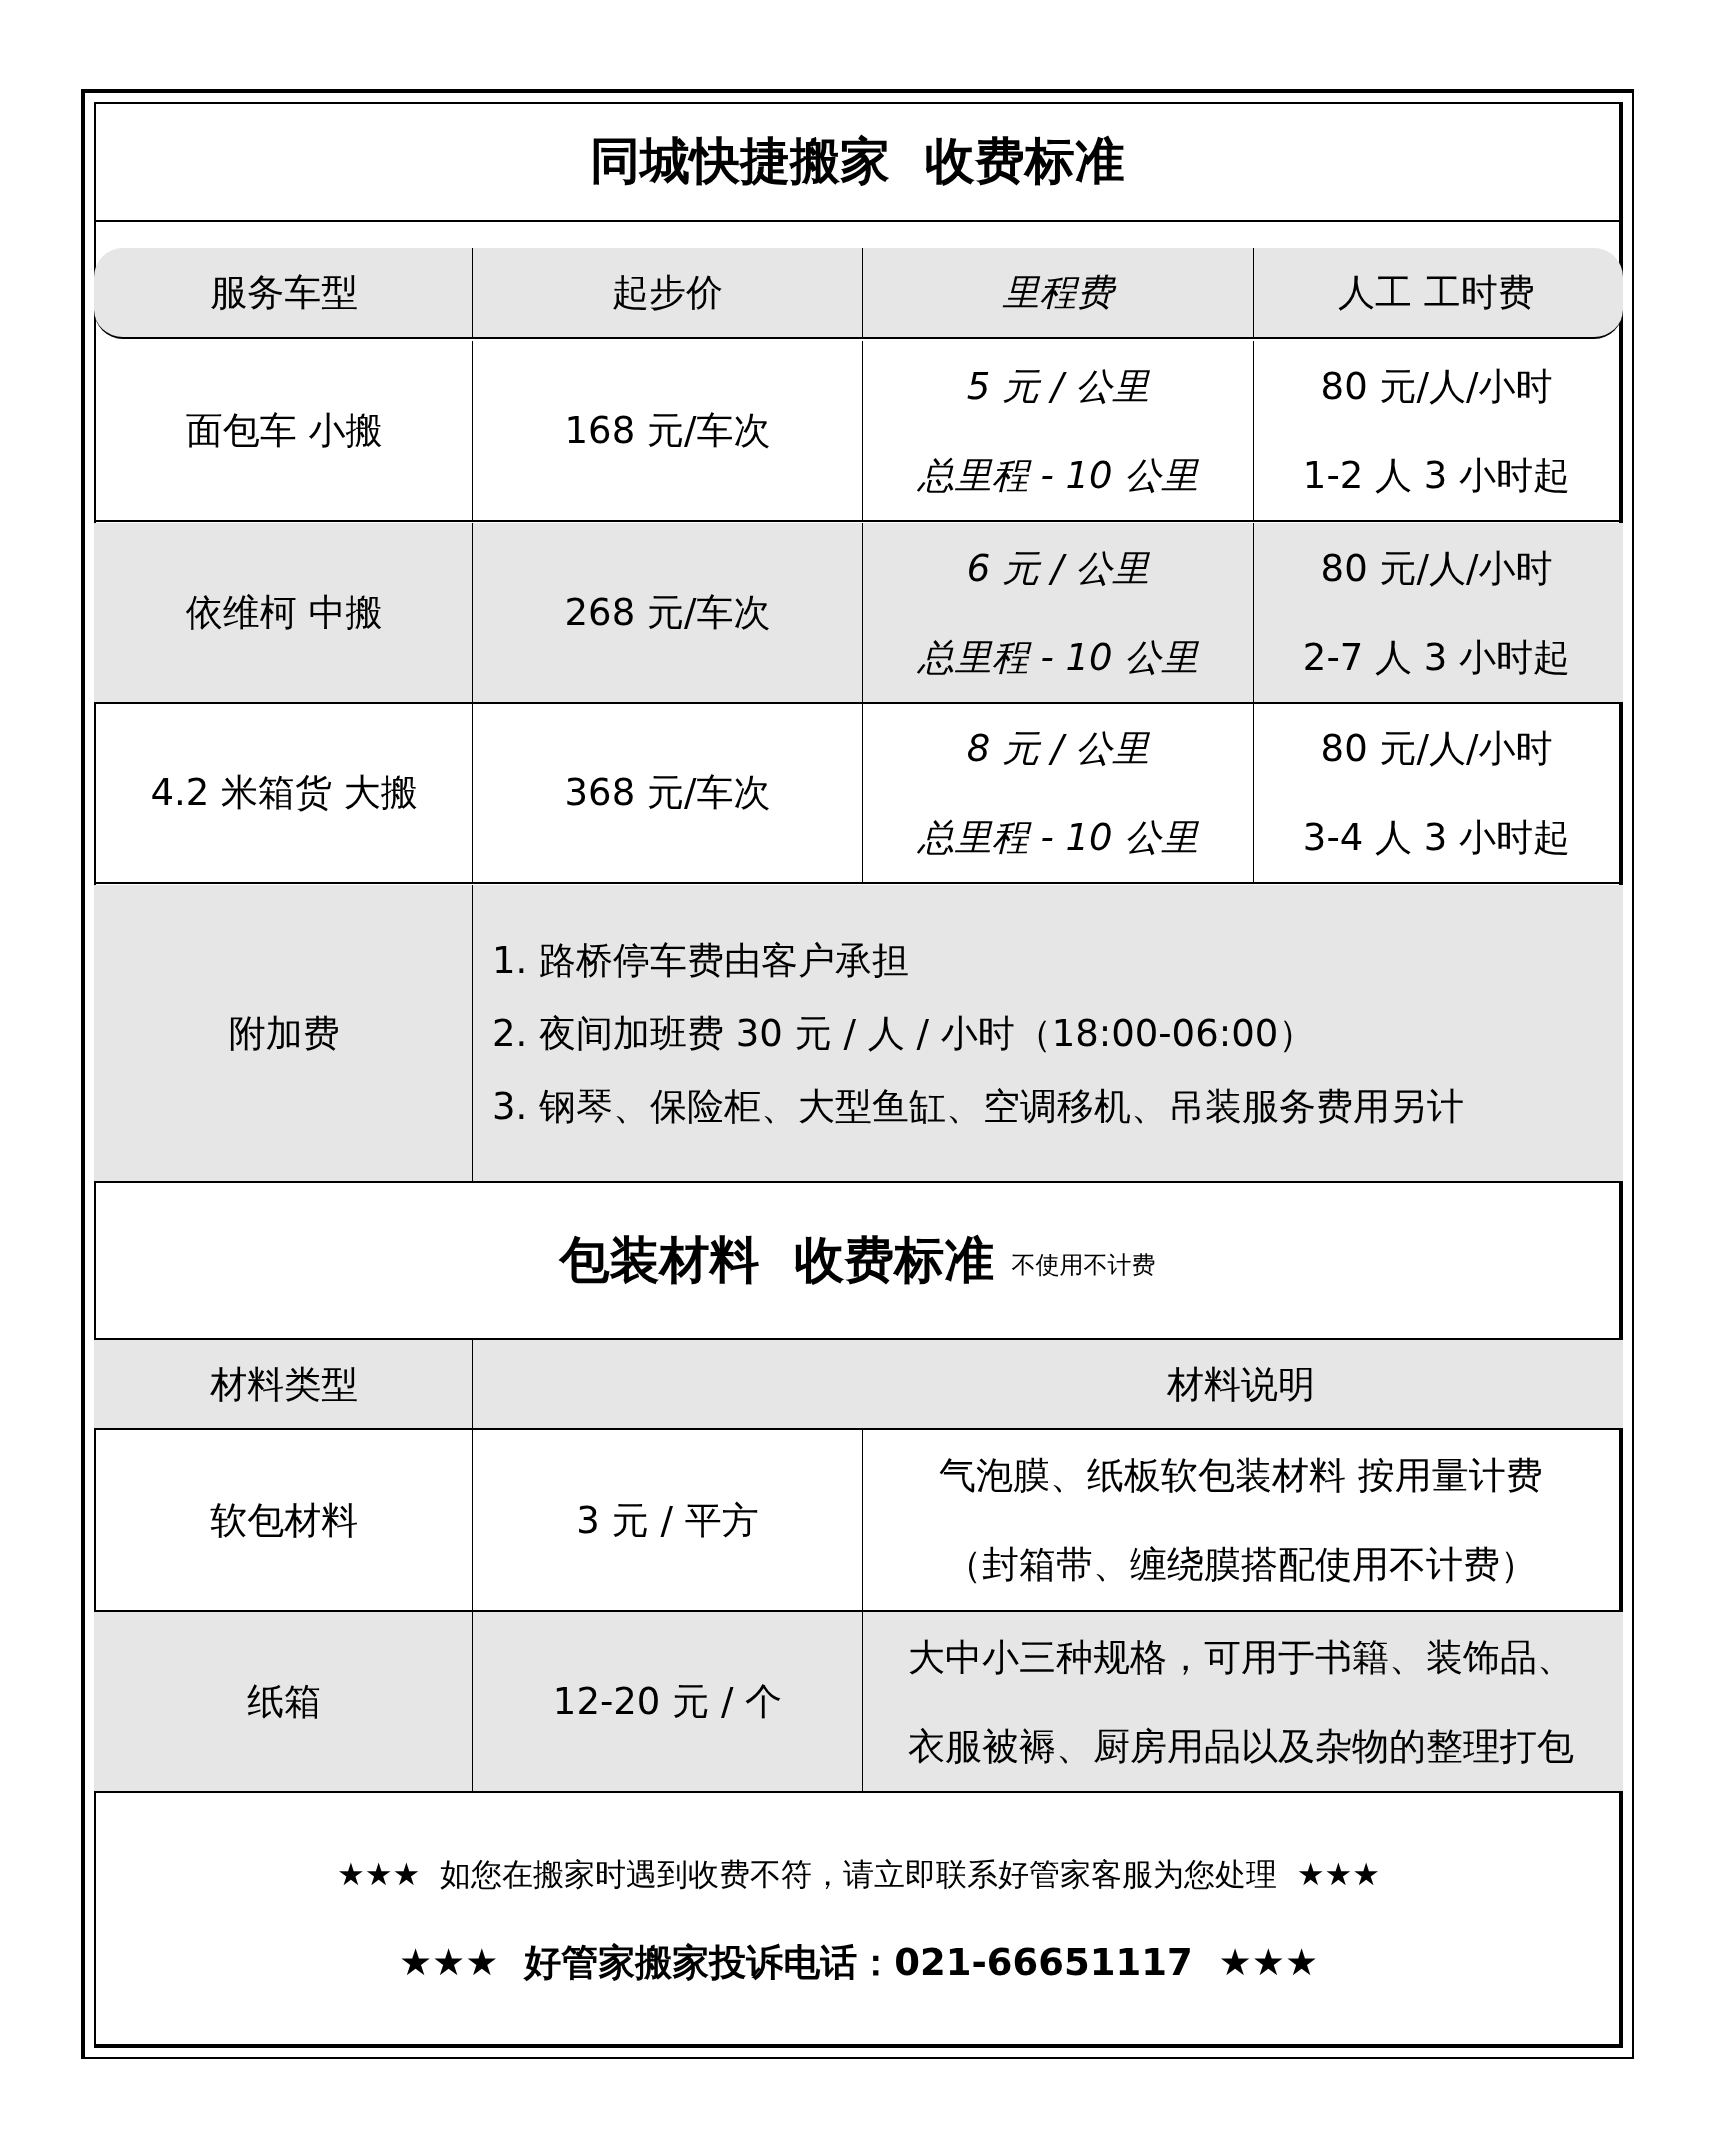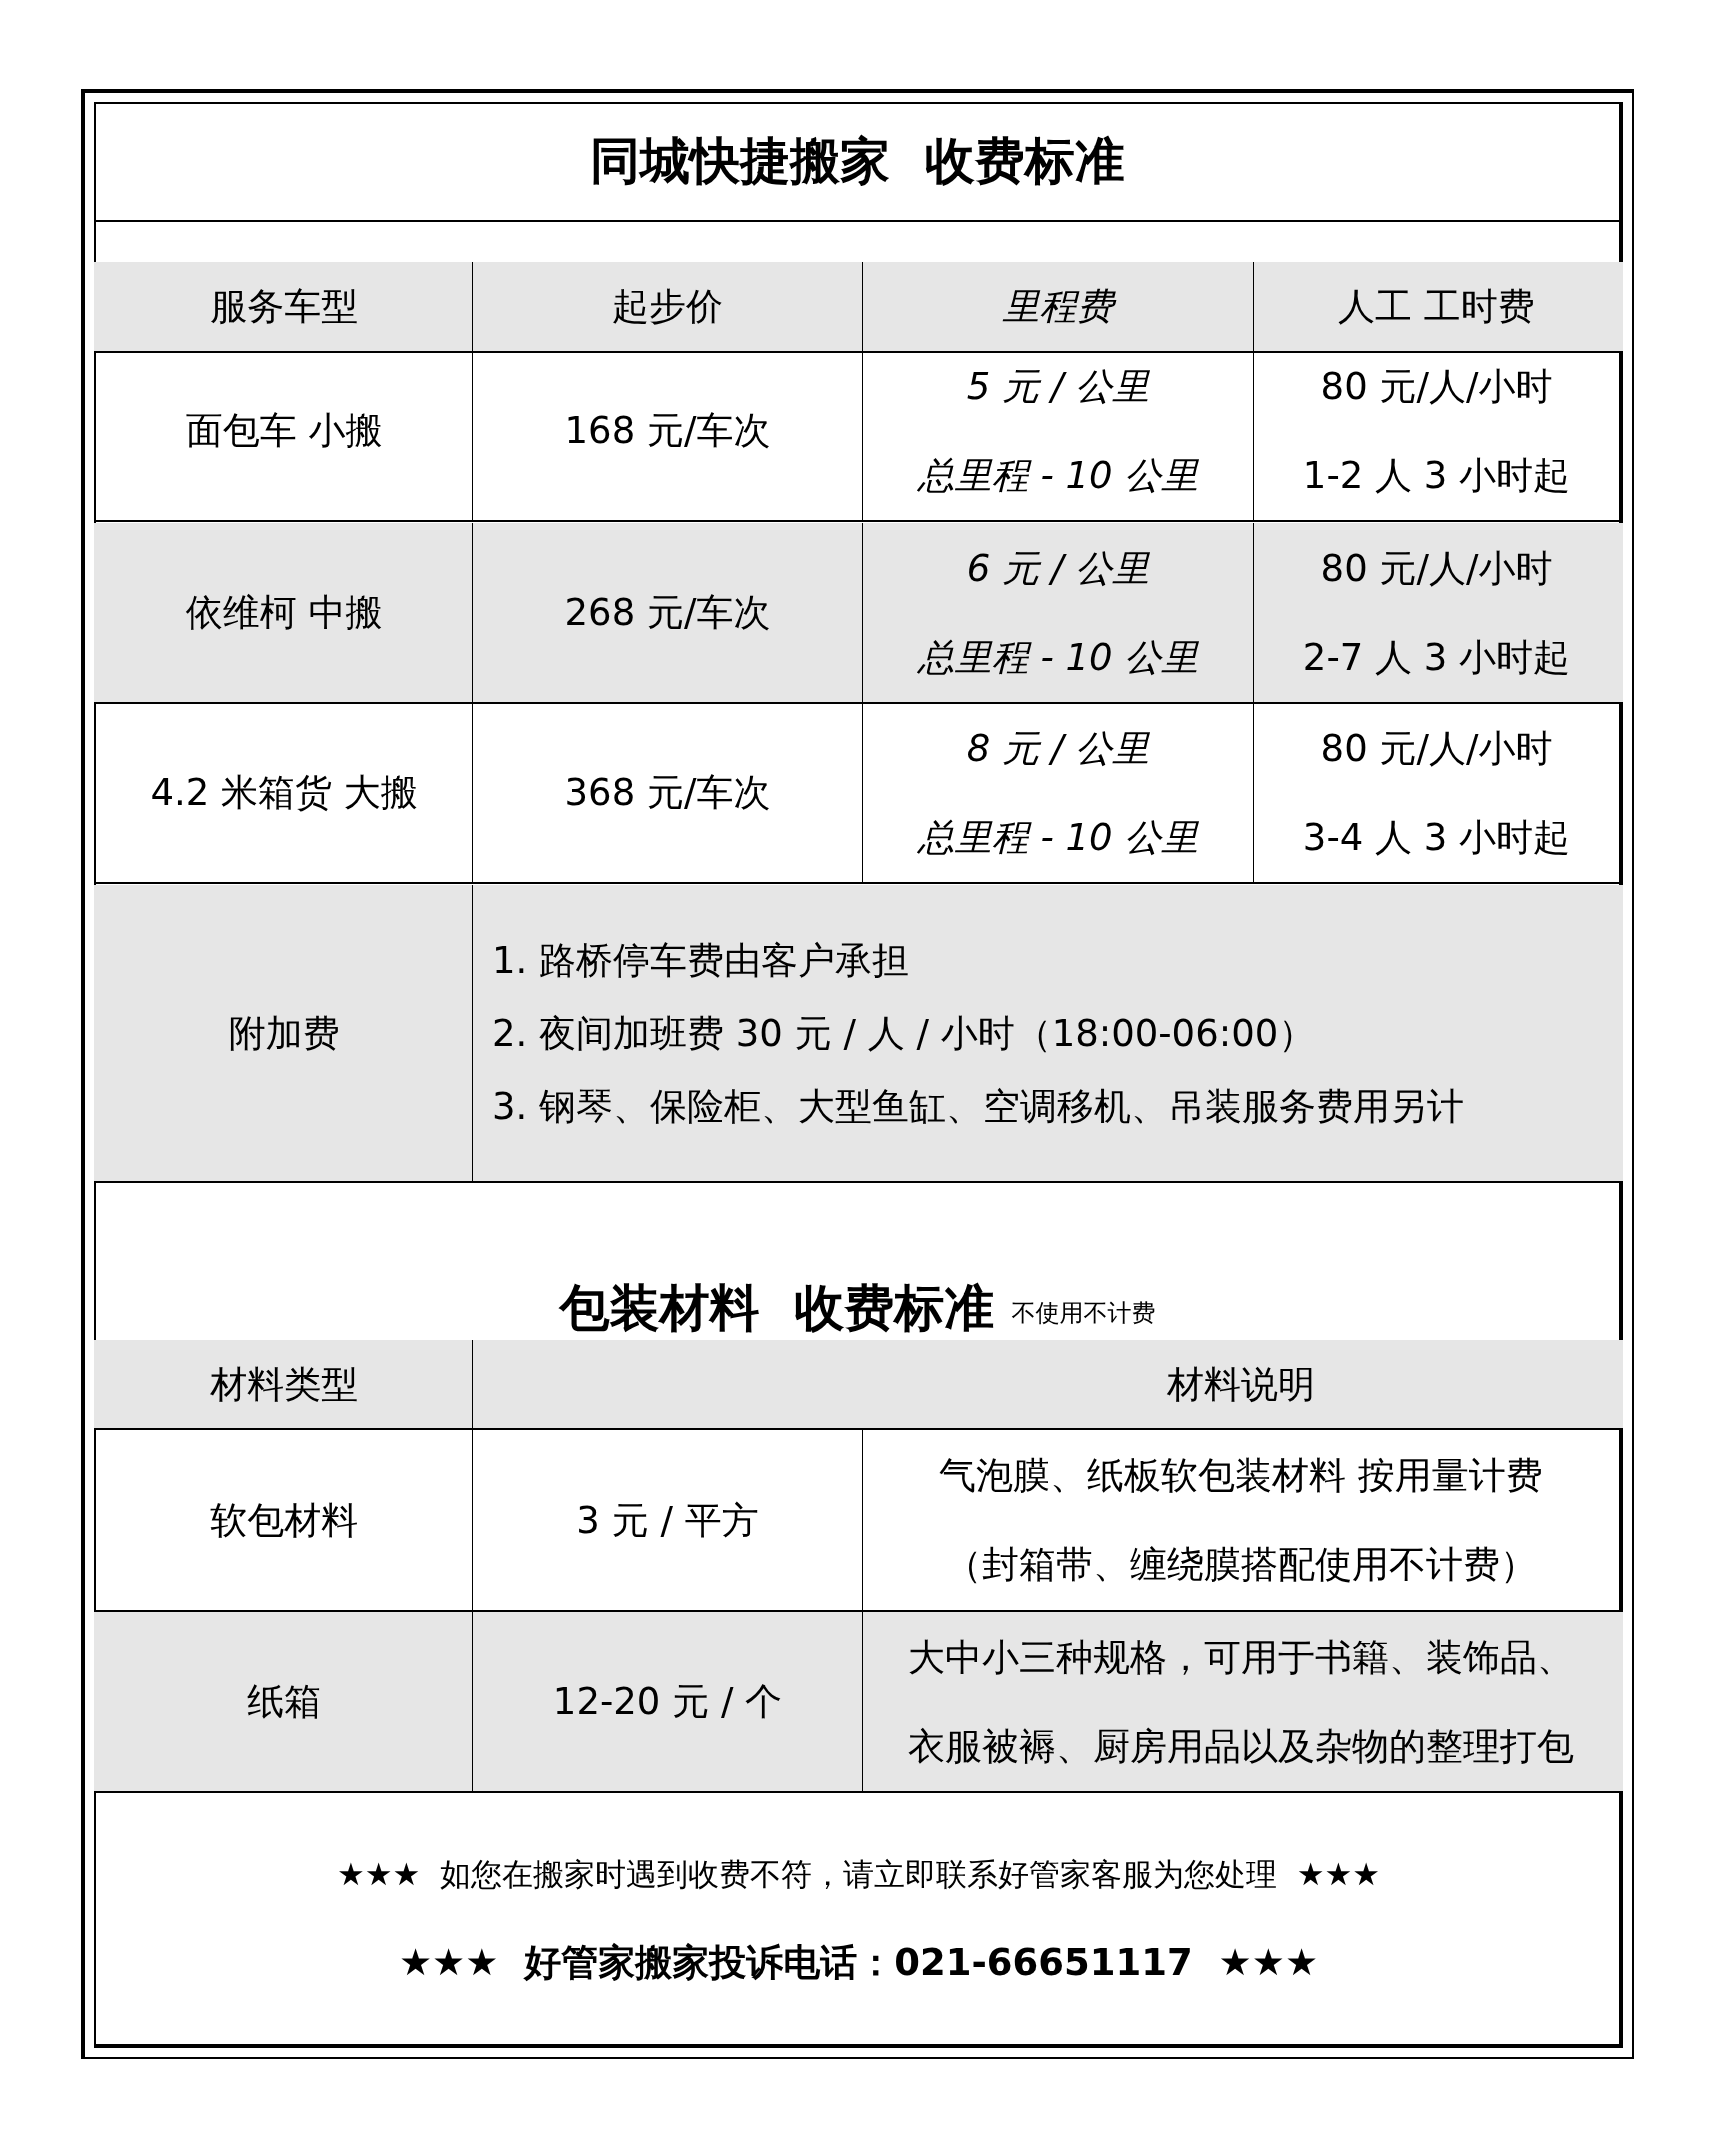--- a/index.html
+++ b/index.html
@@ -41,21 +41,21 @@
 
 <div class="outer"></div>
 <div class="inner"></div>
 
 <div class="row" style="top:102px;height:120px;text-decoration:underline;">
   <div class="title">
     <span class="big">同城快捷搬家  收费标准</span>
   </div>
 </div>
 
-<div class="row gray" style="top:262px;height:91px;">
+<div class="row gray" style="top:248px;height:91px;border-radius:29px;">
   <div class="cell c1 div">
       <span class="ln">服务车型</span>
     </div>
   <div class="cell c2 div">
       <span class="ln">起步价</span>
     </div>
   <div class="cell c3 div">
       <span class="ln">里程费</span>
     </div>
   <div class="cell c4">
@@ -118,21 +118,21 @@
   <div class="cell c1 div">
       <span class="ln">附加费</span>
     </div>
   <div class="cell c234-left">
     <span class="ln">1. 路桥停车费由客户承担</span>
     <span class="ln">2. 夜间加班费 30 元 / 人 / 小时（18:00-06:00）</span>
     <span class="ln">3. 钢琴、保险柜、大型鱼缸、空调移机、吊装服务费用另计</span>
   </div>
 </div>
 
-<div class="row" style="top:1183px;height:157px;margin-top:48px;">
+<div class="row" style="top:1183px;height:157px;">
   <div class="title">
     <span class="big">包装材料  收费标准</span>
     <span class="small">不使用不计费</span>
   </div>
 </div>
 
 <div class="row gray" style="top:1340px;height:90px;">
   <div class="cell c1 div">
       <span class="ln">材料类型</span>
     </div>

